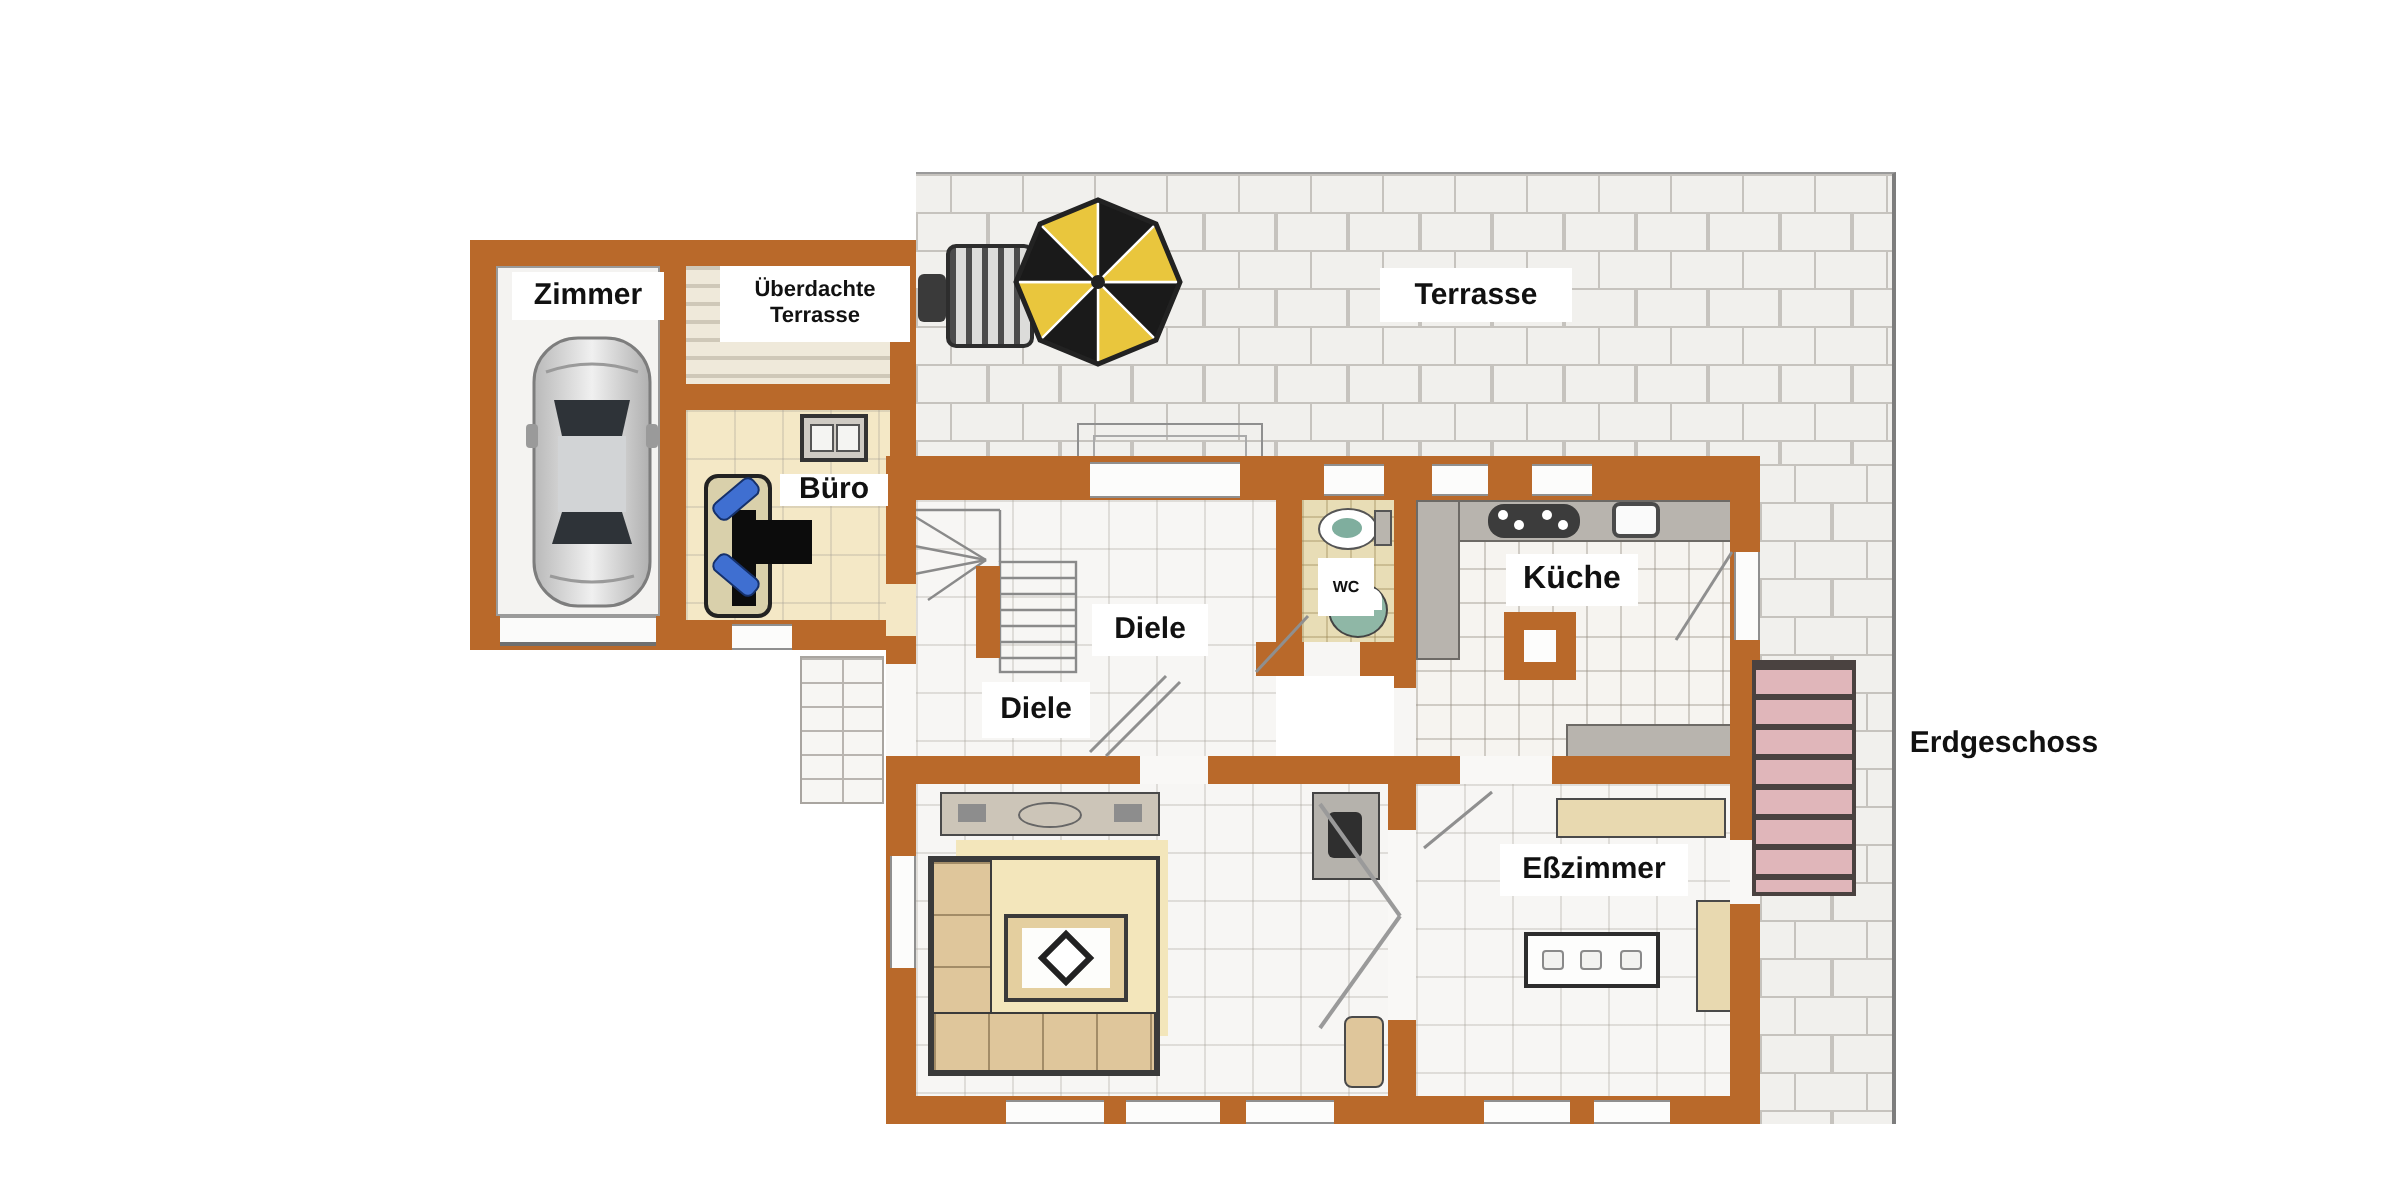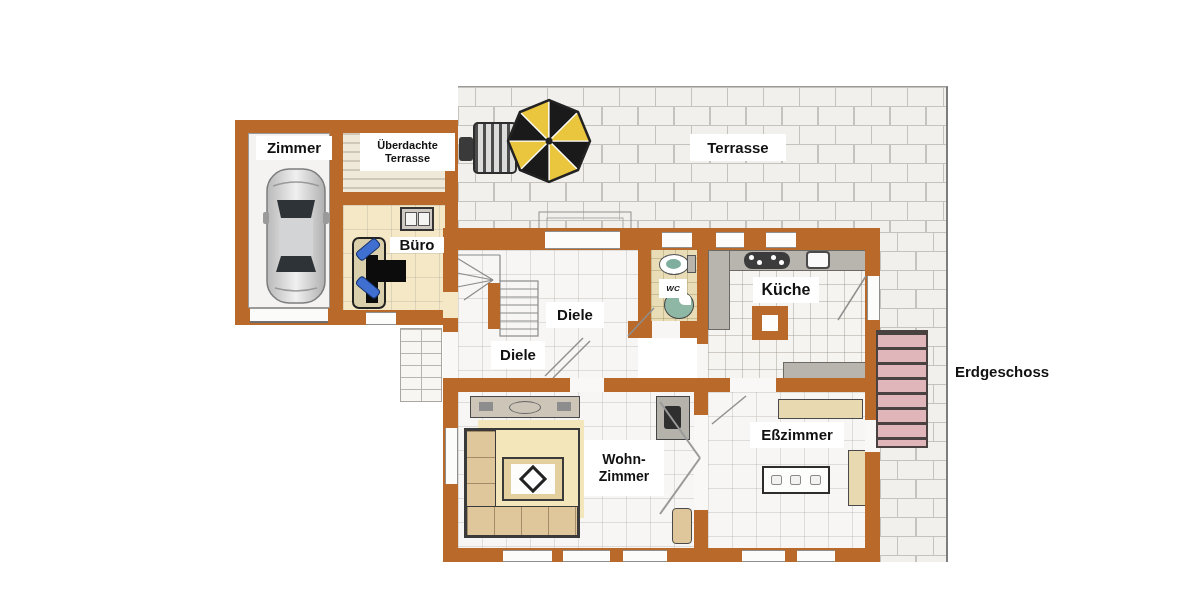--- a/index.html
+++ b/index.html
@@ -283,33 +283,29 @@
   </div>
   <div class="room-label" style="left:390px;top:237px;width:54px;height:16px;">
     <span>Büro</span>
   </div>
   <div class="room-label" style="left:690px;top:134px;width:96px;height:27px;">
     <span>Terrasse</span>
   </div>
   <div class="room-label" style="left:546px;top:302px;width:58px;height:26px;">
     <span>Diele</span>
   </div>
-  <div class="room-label" style="left:659px;top:279px;width:28px;height:19px;font-size:8px;font-style:italic;">
+  <div class="room-label" style="left:659px;top:279px;width:28px;height:29px;font-size:8px;">
     <span>WC</span>
   </div>
   <div class="room-label" style="left:753px;top:277px;width:66px;height:26px;font-size:16px;">
     <span>Küche</span>
   </div>
   <div class="room-label" style="left:491px;top:341px;width:54px;height:28px;">
     <span>Diele</span>
   </div>
   <div class="room-label" style="left:947px;top:361px;width:110px;height:22px;background:transparent;">
     <span>Erdgeschoss</span>
   </div>
-  <div class="room-label" style="left:584px;top:440px;width:80px;height:56px;font-size:14px;">
-    <span>Wohn-</span>
-    <span>Zimmer</span>
-  </div>
   <div class="room-label" style="left:750px;top:422px;width:94px;height:26px;">
     <span>Eßzimmer</span>
   </div>
 
 </div>
 
 </body></html>

